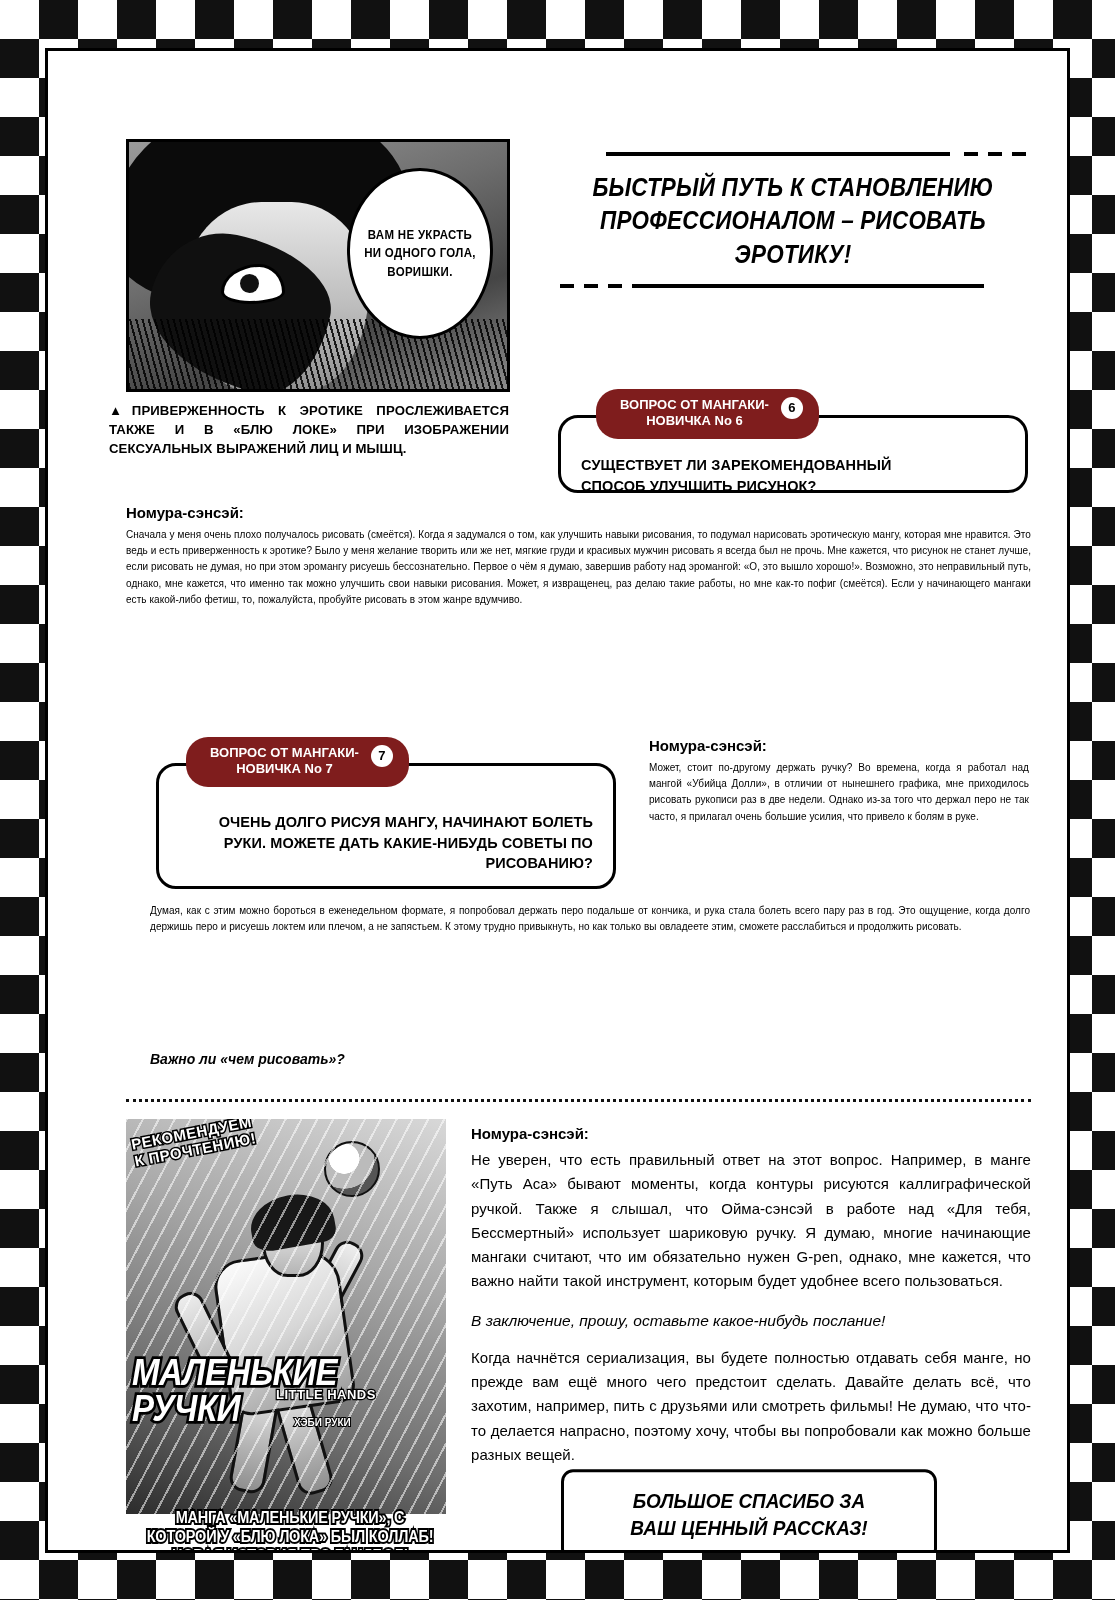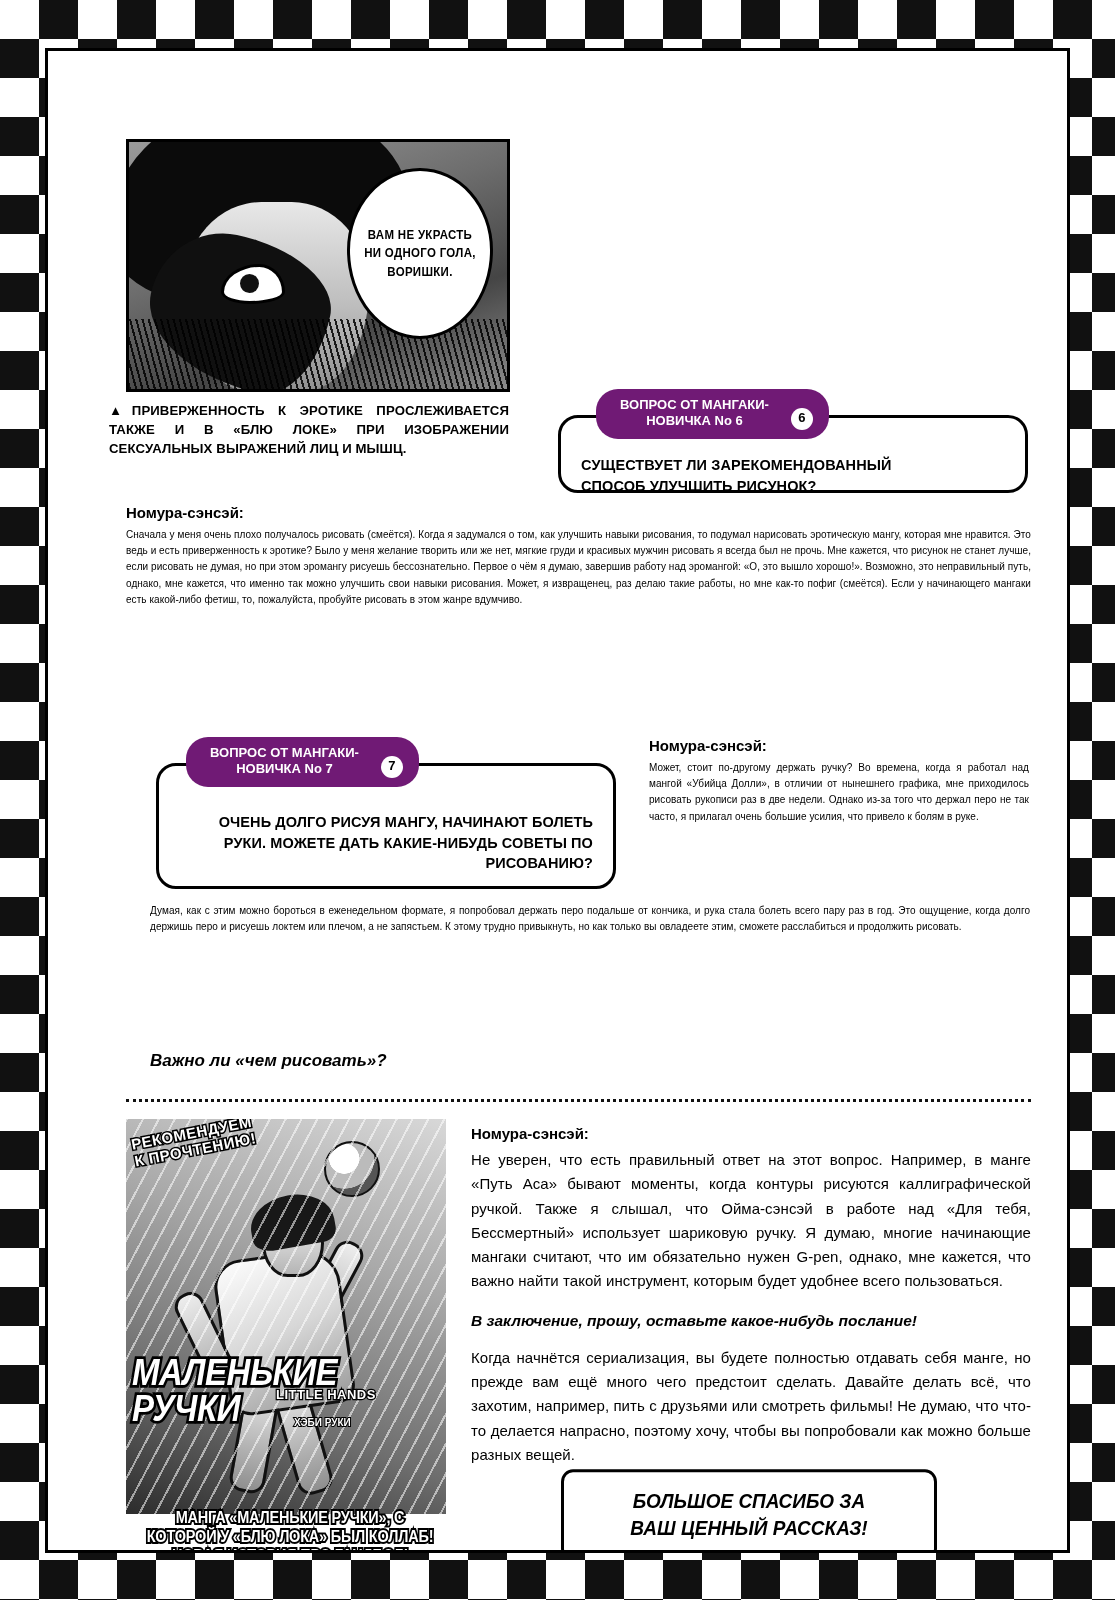--- a/index.html
+++ b/index.html
@@ -179,33 +179,33 @@
     line-height: 1.3;
     letter-spacing: .2px;
     padding: 18px 0 16px;
     transform: scaleY(1.12);
   }
 
   
   .q-block { position: absolute; }
   .q-tag {
     position: absolute;
-    background: #701a75;
+    background: #7f1d1d;
     color: #fff;
     border-radius: 22px;
     padding: 8px 16px 9px 24px;
     font-weight: bold;
     font-size: 13px;
     line-height: 1.25;
     text-align: center;
     z-index: 3;
     white-space: pre-line;
     display: flex;
-    align-items: flex-end;
-    gap: 22px;
+    align-items: flex-start;
+    gap: 12px;
   }
   .q-num {
     display:inline-flex;
     align-items:center;
     justify-content:center;
     width: 22px; height: 22px;
     border-radius: 50%;
     background: #fff;
     color: #000;
     font-size: 13px;
@@ -247,21 +247,21 @@
   }
   .para {
     font-size: 10px;
     line-height: 1.62;
     text-align: justify;
     letter-spacing: .05px;
   }
   .italic-bold {
     font-weight: bold;
     font-style: italic;
-    font-size: 17px;
+    font-size: 14px;
   }
 
   #answer6 { position: absolute; left: 40px; top: 415px; width: 905px; }
   #answer7 { position: absolute; left: 563px; top: 648px; width: 380px; }
   #answer7b { position: absolute; left: 64px; top: 814px; width: 880px; }
   #important-q { position: absolute; left: 64px; top: 962px; width: 880px; }
 
   
   .dotted-div {
     position: absolute;
@@ -436,21 +436,21 @@
 
   
   #bottom-col {
     position: absolute;
     left: 385px;
     top: 1036px;
     width: 560px;
   }
   #bottom-col .para { font-size: 15px; line-height: 1.62; }
   .closing-q {
-    font-weight: bold;
+    font-weight: normal;
     font-style: italic;
     font-size: 15.5px;
     margin: 18px 0 16px;
   }
 
   .thanks-box {
     position: absolute;
     left: 475px;
     top: 1382px;
     width: 370px;
@@ -487,20 +487,38 @@
       <div class="mp-shadow"></div>
       <div class="mp-bubble">
         <span class="mp-bubble-text">ВАМ НЕ
 УКРАСТЬ НИ ОДНОГО
 ГОЛА, ВОРИШКИ.</span>
       </div>
     </div>
 
     <div class="panel-caption">▲ПРИВЕРЖЕННОСТЬ К ЭРОТИКЕ ПРОСЛЕЖИВАЕТСЯ ТАКЖЕ И В «БЛЮ ЛОКЕ» ПРИ ИЗОБРАЖЕНИИ СЕКСУАЛЬНЫХ ВЫРАЖЕНИЙ ЛИЦ И МЫШЦ.</div>
 
+    <div class="headline-wrap">
+      <div class="hl-rule hl-rule-top">
+        <span class="bar bar1"></span>
+          <span class="bar bar2"></span>
+          <span class="bar bar3"></span>
+          <span class="bar bar4"></span>
+      </div>
+      <div class="headline">
+        <div>БЫСТРЫЙ ПУТЬ К СТАНОВЛЕНИЮ</div>
+        <div>ПРОФЕССИОНАЛОМ – РИСОВАТЬ ЭРОТИКУ!</div>
+      </div>
+      <div class="hl-rule hl-rule-bot">
+        <span class="bar bar1"></span>
+          <span class="bar bar2"></span>
+          <span class="bar bar3"></span>
+          <span class="bar bar4"></span>
+      </div>
+    </div>
 
     <div class="q-block" id="q6">
       <div class="q-body">
         <span class="q-text">СУЩЕСТВУЕТ ЛИ ЗАРЕКОМЕНДОВАННЫЙ
 СПОСОБ УЛУЧШИТЬ РИСУНОК?</span>
       </div>
       <div class="q-tag">
         <span>ВОПРОС ОТ МАНГАКИ-
 НОВИЧКА No 6</span>
         <span class="q-num">6</span>

